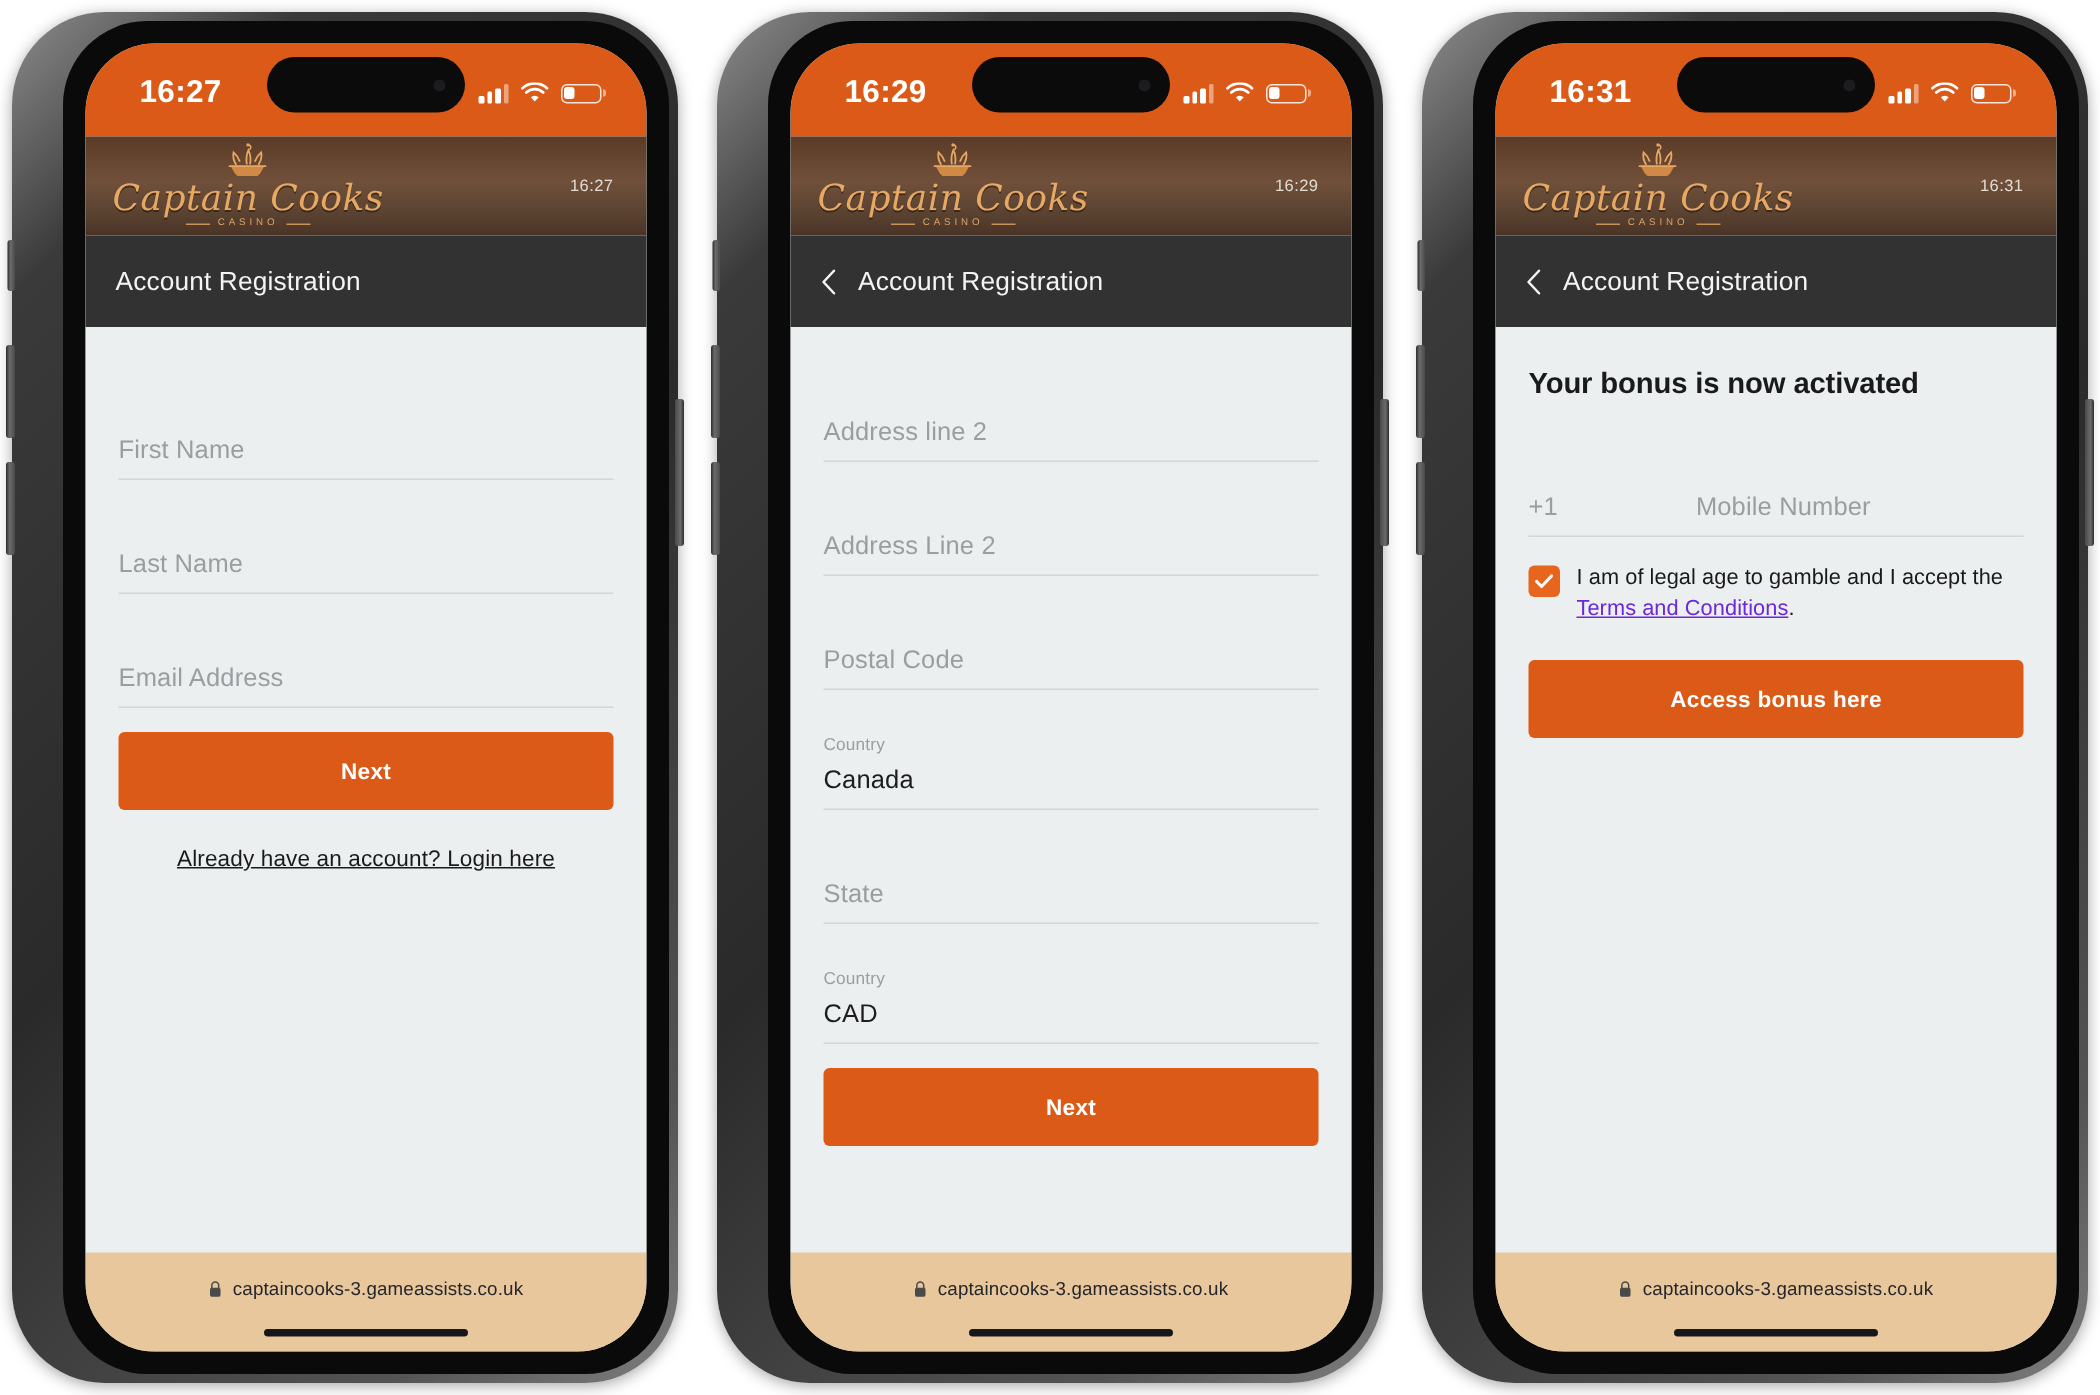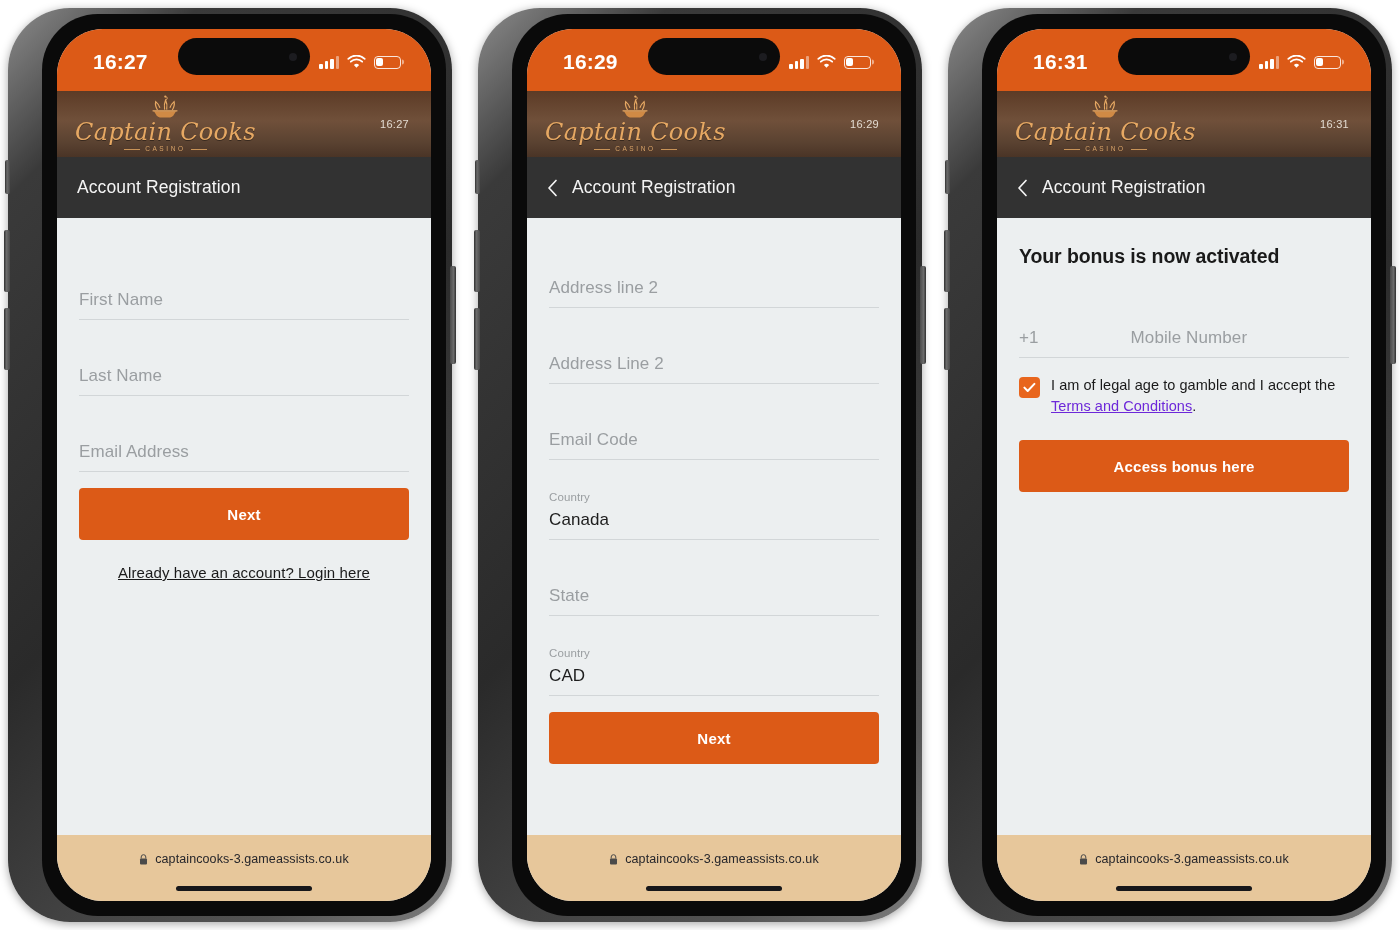--- a/index.html
+++ b/index.html
@@ -509,21 +509,21 @@
           <div class="content">
             <div class="p2-fields">
 
               <div class="field">
                 <span class="field-ph">Address line 2</span>
               </div>
               <div class="field">
                 <span class="field-ph">Address Line 2</span>
               </div>
               <div class="field">
-                <span class="field-ph">Email Code</span>
+                <span class="field-ph">Postal Code</span>
               </div>
 
               <div class="field tall">
                 <span class="field-stack">
                   <span class="field-label">Country</span>
                   <span class="field-value">Canada</span>
                 </span>
               </div>
 
               <div class="field">

